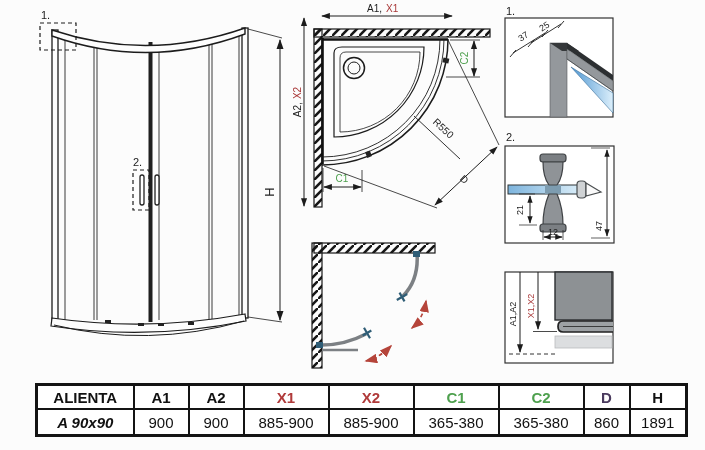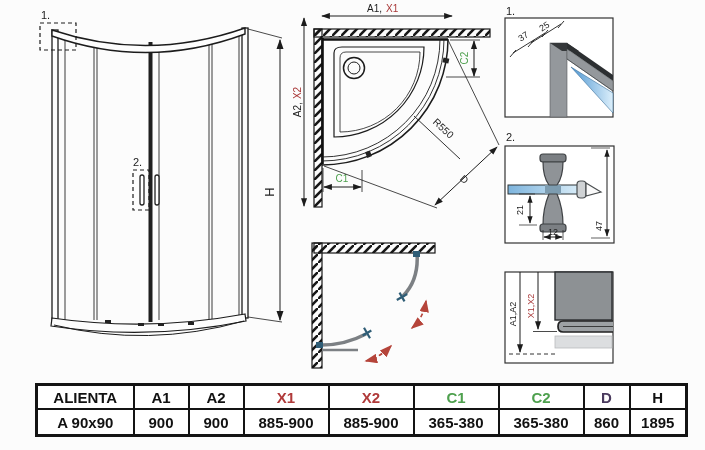--- a/index.html
+++ b/index.html
@@ -11,22 +11,22 @@
   .dim{font-size:10px;}
   .dimS{font-size:9px;}
   .red{fill:#a93838;}
   .green{fill:#4ea04e;}
   
   #spec-table{position:absolute;left:35px;top:383px;border-collapse:collapse;table-layout:fixed;
               border:3px solid #141414;background:#fff;padding-left:19px;}
   #spec-table th,#spec-table td{border:2px solid #141414;text-align:center;vertical-align:middle;
               font-size:15px;color:#111;padding:0 2px;overflow:hidden;white-space:nowrap;}
   #spec-table th{height:22px;font-weight:bold;}
-  #spec-table td{height:24px;font-weight:bold;}
-  #spec-table td.model{font-weight:bold;}
+  #spec-table td{height:24px;font-weight:normal;}
+  #spec-table td.model{font-weight:bold;font-style:italic;}
   #spec-table th:nth-child(4),#spec-table th:nth-child(5){color:#b03a3a;}
   #spec-table th:nth-child(6),#spec-table th:nth-child(7){color:#4ea04e;}
   #spec-table th:nth-child(8){color:#4a3a5e;}
 </style>
 </head>
 <body>
 
 <div id="stage">
 
   <svg style="left:2px;top:2px;" width="292" height="378" viewBox="0 0 292 378">
@@ -299,18 +299,18 @@
     <tbody>
       <tr>
         <td class="model">A 90x90</td>
         <td>900</td>
         <td>900</td>
         <td>885-900</td>
         <td>885-900</td>
         <td>365-380</td>
         <td>365-380</td>
         <td>860</td>
-        <td>1895</td>
+        <td>1891</td>
       </tr>
     </tbody>
   </table>
 
 </div>
 
 </body></html>

